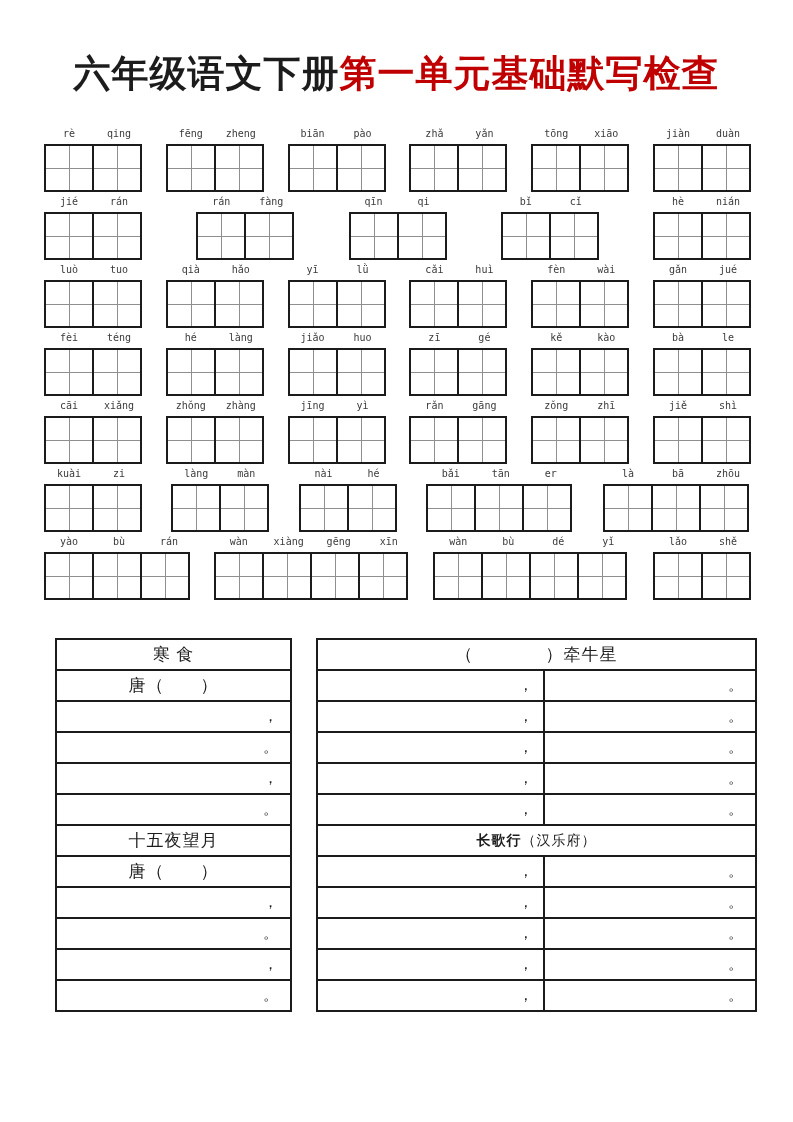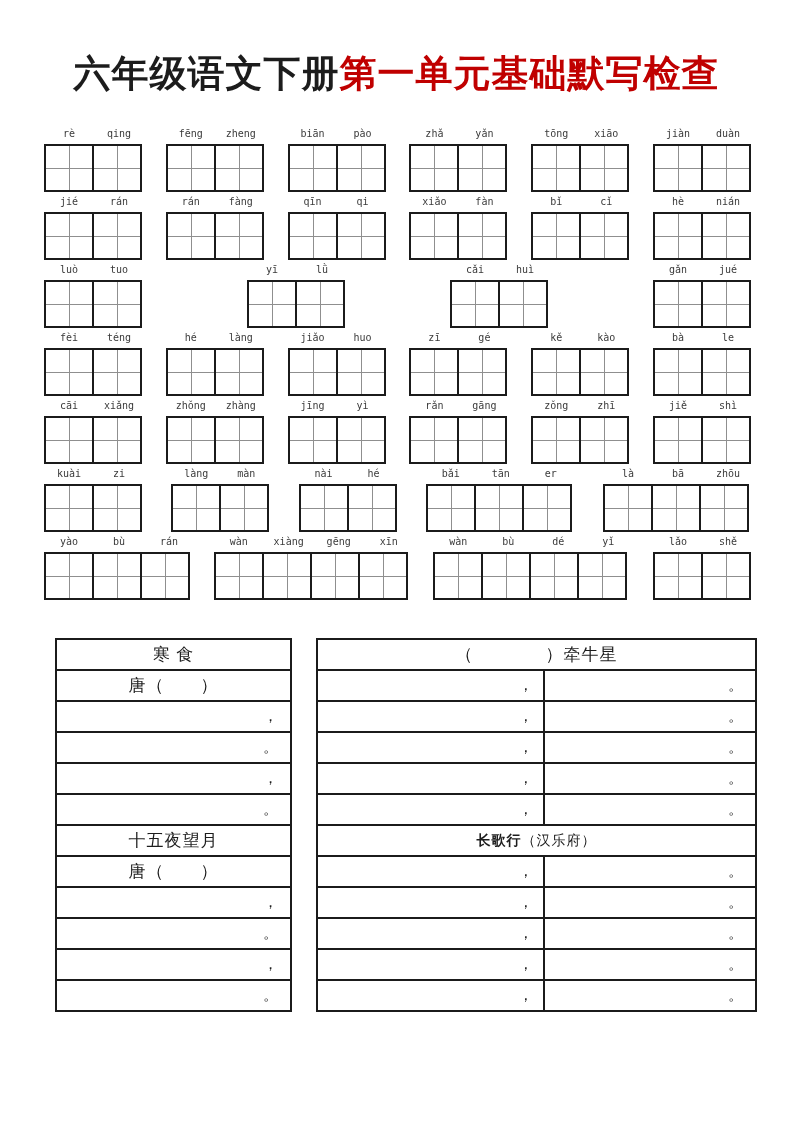--- a/index.html
+++ b/index.html
@@ -160,30 +160,20 @@
             <span>qīn</span>
             <span>qi</span>
           </div>
           <div class="grid">
             <div class="box"></div>
             <div class="box"></div>
           </div>
         </div>
         <div class="word">
           <div class="pinyin">
-            <span>xiǎo</span>
-            <span>fàn</span>
-          </div>
-          <div class="grid">
-            <div class="box"></div>
-            <div class="box"></div>
-          </div>
-        </div>
-        <div class="word">
-          <div class="pinyin">
             <span>bǐ</span>
             <span>cǐ</span>
           </div>
           <div class="grid">
             <div class="box"></div>
             <div class="box"></div>
           </div>
         </div>
         <div class="word">
           <div class="pinyin">
@@ -202,32 +192,52 @@
             <span>luò</span>
             <span>tuo</span>
           </div>
           <div class="grid">
             <div class="box"></div>
             <div class="box"></div>
           </div>
         </div>
         <div class="word">
           <div class="pinyin">
+            <span>qià</span>
+            <span>hǎo</span>
+          </div>
+          <div class="grid">
+            <div class="box"></div>
+            <div class="box"></div>
+          </div>
+        </div>
+        <div class="word">
+          <div class="pinyin">
             <span>yī</span>
             <span>lǜ</span>
           </div>
           <div class="grid">
             <div class="box"></div>
             <div class="box"></div>
           </div>
         </div>
         <div class="word">
           <div class="pinyin">
             <span>cǎi</span>
             <span>huì</span>
+          </div>
+          <div class="grid">
+            <div class="box"></div>
+            <div class="box"></div>
+          </div>
+        </div>
+        <div class="word">
+          <div class="pinyin">
+            <span>fèn</span>
+            <span>wài</span>
           </div>
           <div class="grid">
             <div class="box"></div>
             <div class="box"></div>
           </div>
         </div>
         <div class="word">
           <div class="pinyin">
             <span>gǎn</span>
             <span>jué</span>

